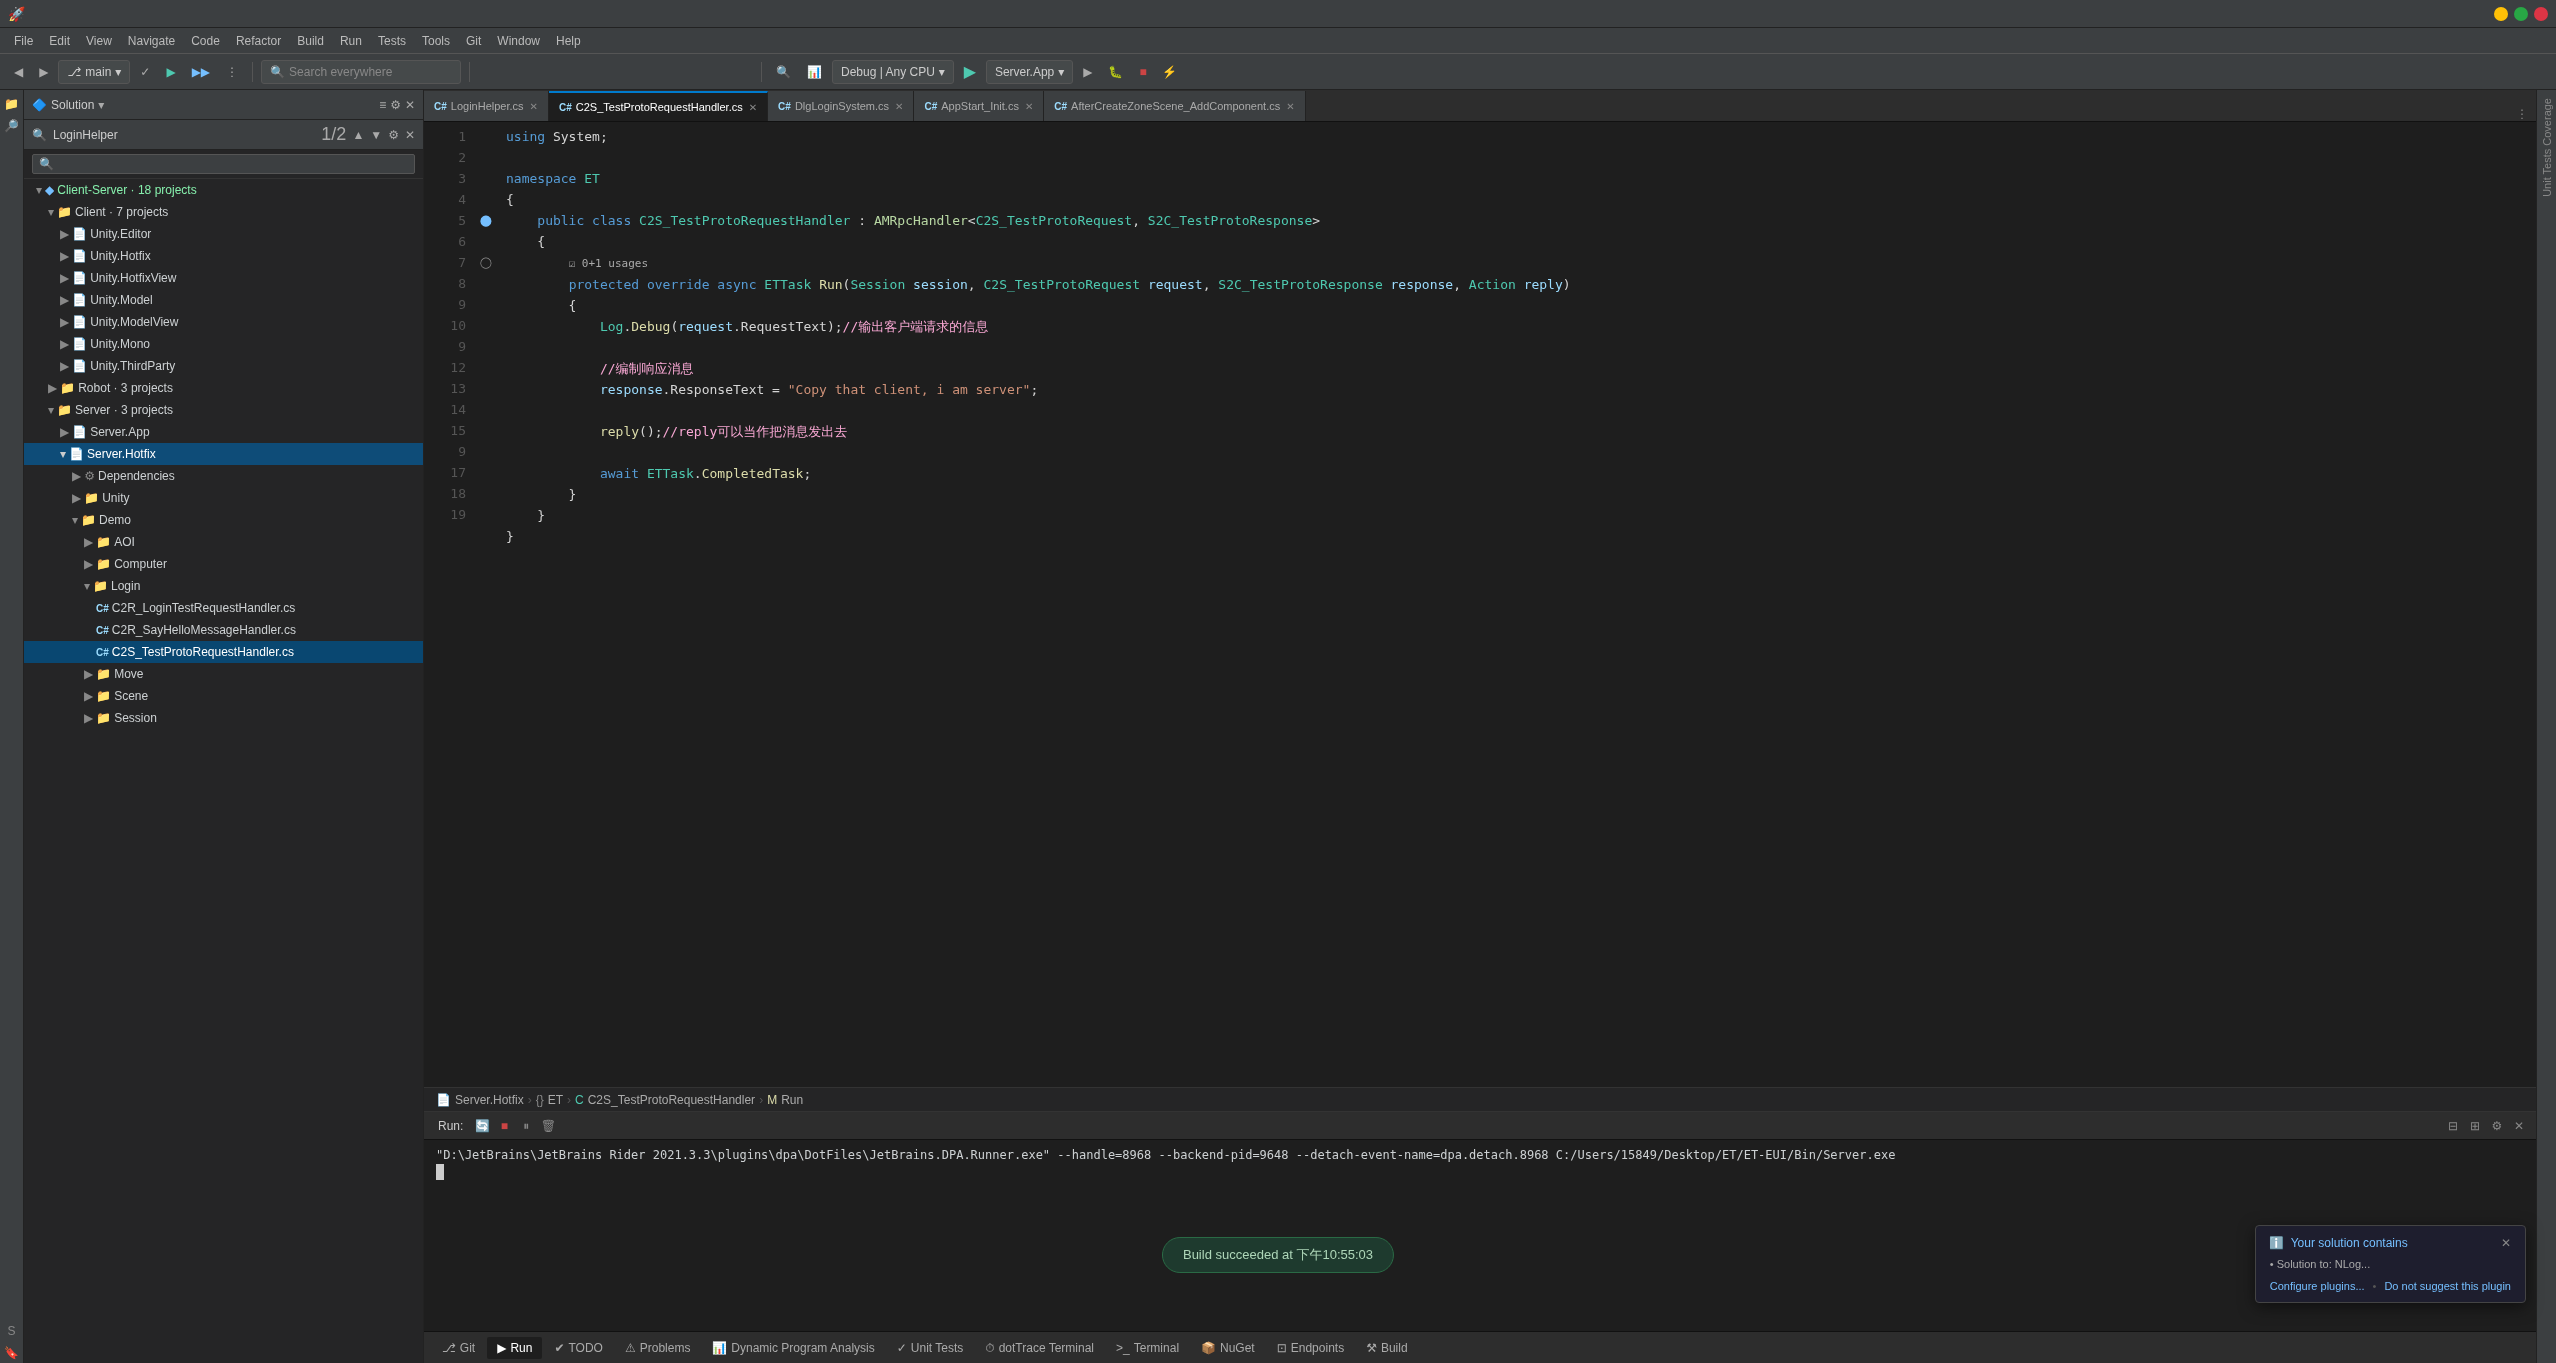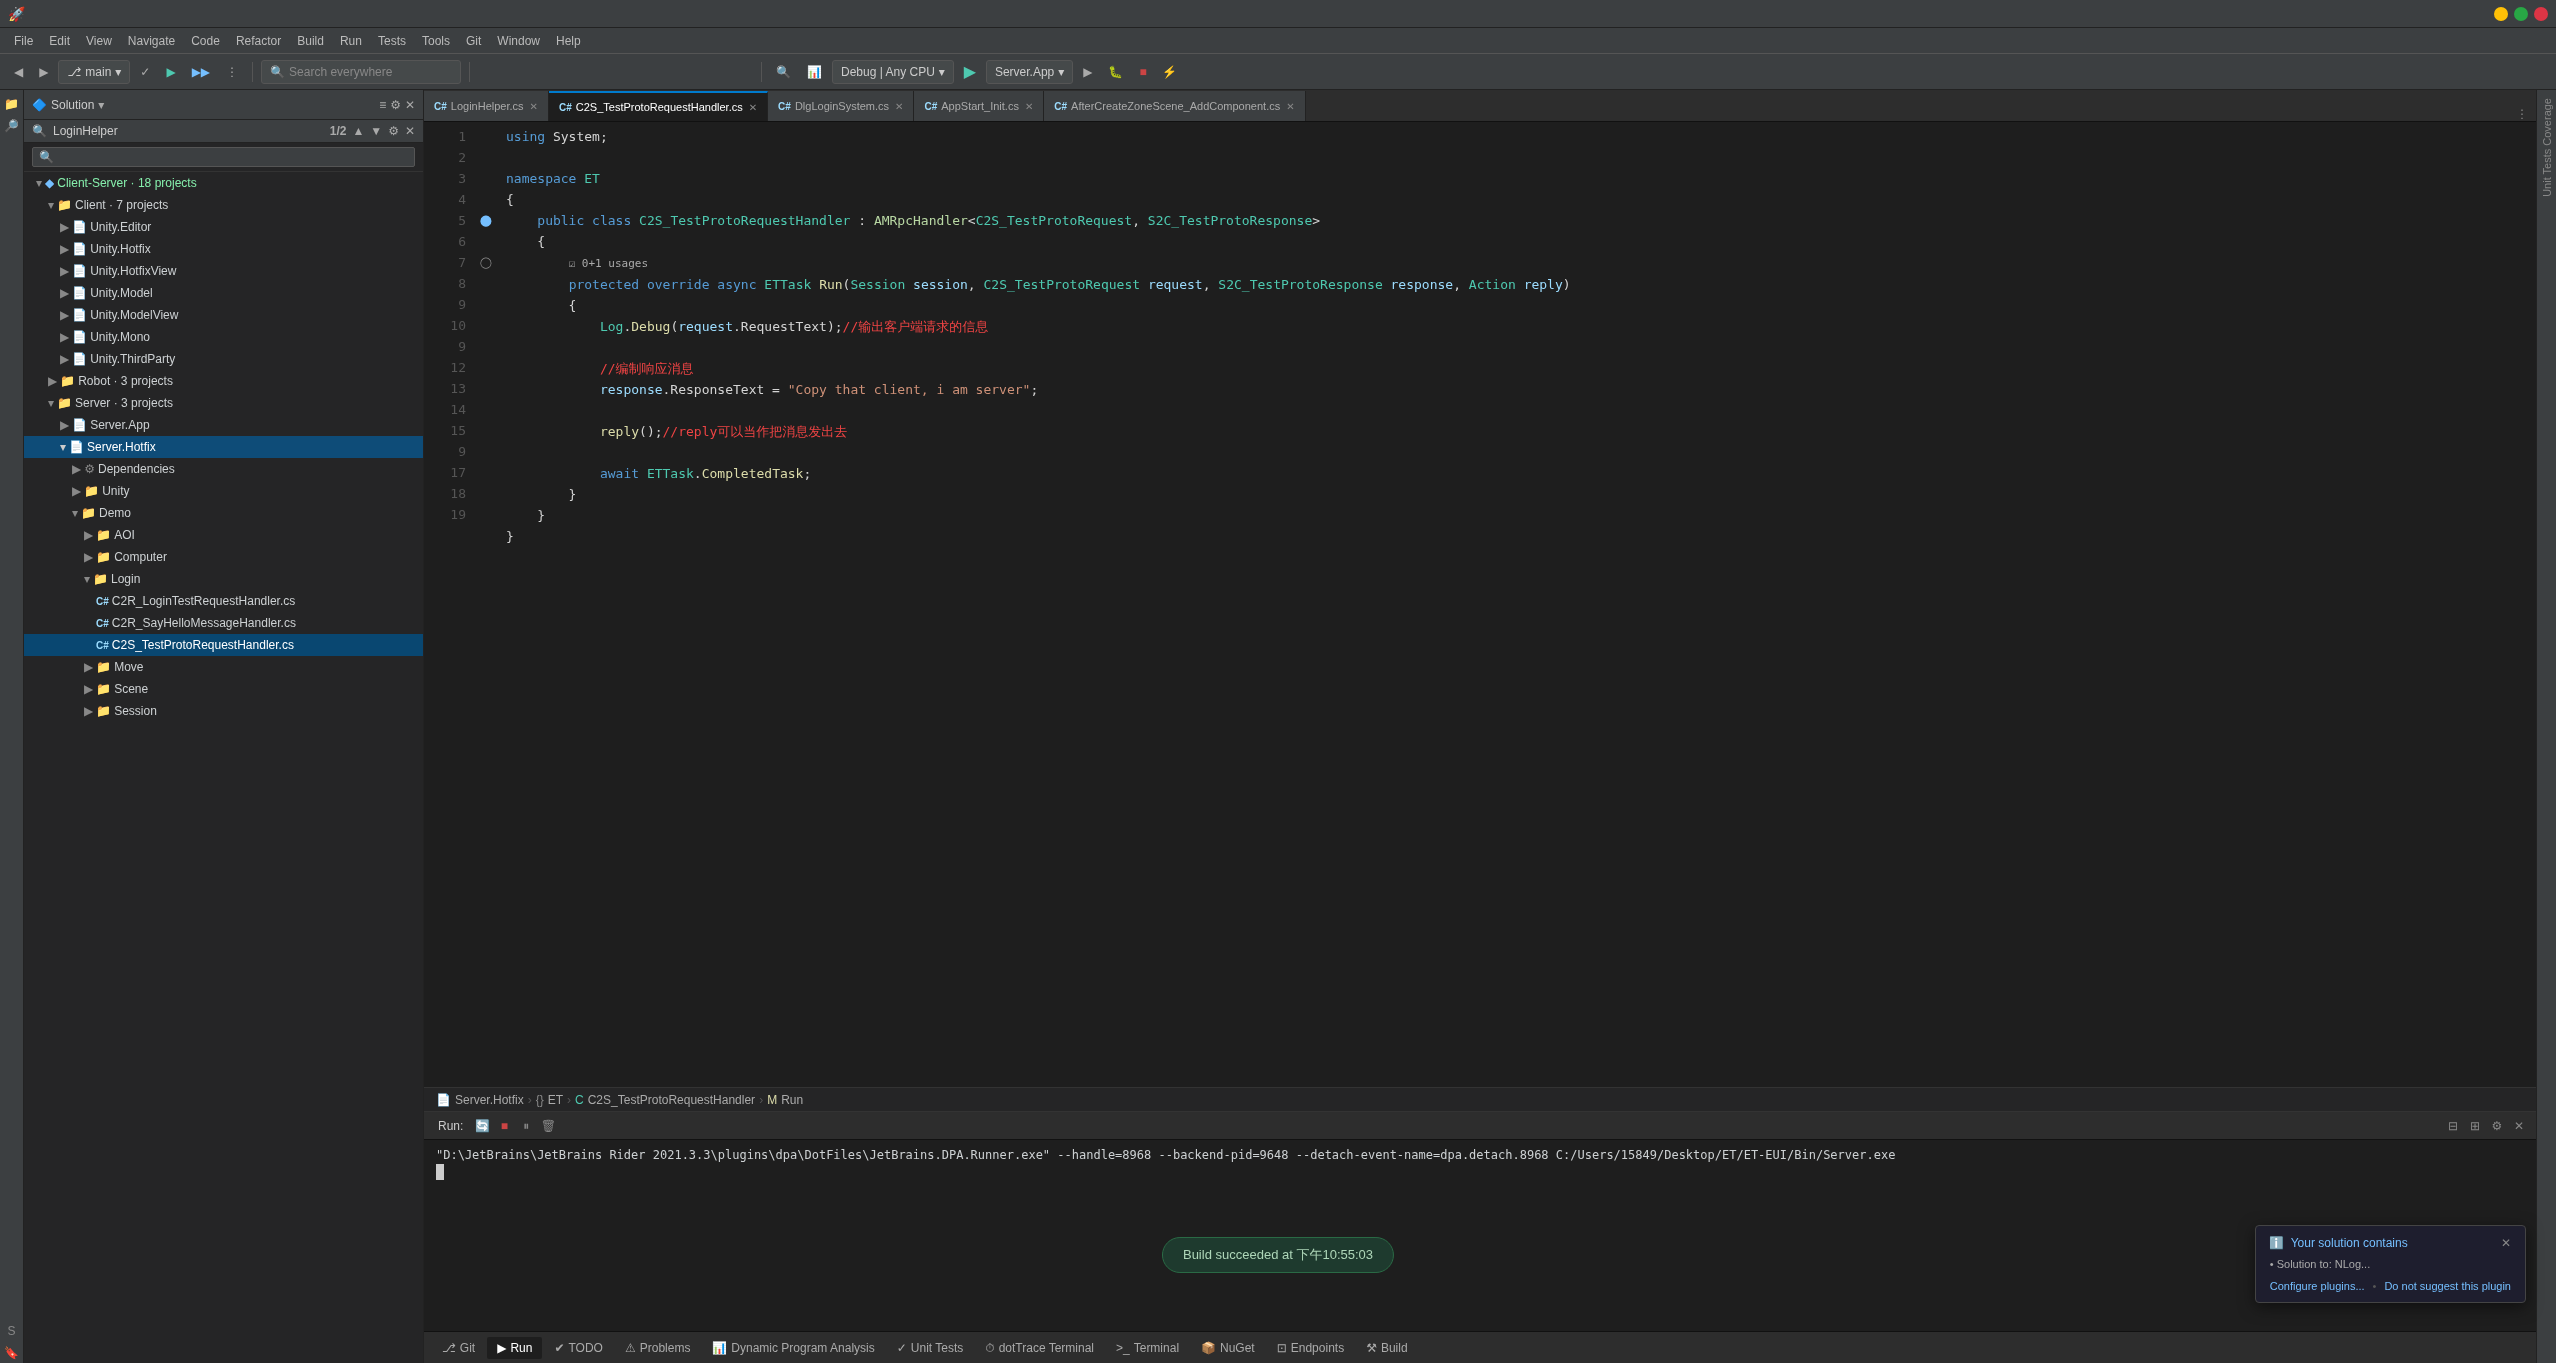--- a/index.html
+++ b/index.html
@@ -262,21 +262,21 @@
       padding-top: 4px;
       padding-left: 8px;
       overflow: hidden;
       white-space: pre;
     }
     .kw { color: #569cd6; }
     .cls { color: #4ec9b0; }
     .method { color: #dcdcaa; }
     .str { color: #ce9178; }
     .param { color: #9cdcfe; }
-    .comment { color: #ef4444; }
+    .comment { color: #f9a8d4; }
     .interface { color: #b8d7a3; }
 
     
     .breadcrumb {
       height: 24px;
       background: #252526;
       display: flex;
       align-items: center;
       padding: 0 12px;
       font-size: 12px;
@@ -478,21 +478,21 @@
       <span style="margin-left:auto; display:flex; gap:4px;">
         <span style="cursor:pointer; color:#aaa;">≡</span>
         <span style="cursor:pointer; color:#aaa;">⚙</span>
         <span style="cursor:pointer; color:#aaa;">✕</span>
       </span>
     </div>
 
     <div style="background:#3c3f41; padding:4px 8px; display:flex; align-items:center; gap:6px; border-bottom:1px solid #222;">
       <span style="color:#75bfff;">🔍</span>
       <span style="color:#ccc;">LoginHelper</span>
-      <span style="margin-left:auto; color:#aaa; font-size:12px;font-weight:bold;">1/2</span>
+      <span style="margin-left:auto; color:#aaa; font-size:18px;">1/2</span>
       <span style="cursor:pointer; color:#aaa;">▲</span>
       <span style="cursor:pointer; color:#aaa;">▼</span>
       <span style="cursor:pointer; color:#aaa;">⚙</span>
       <span style="cursor:pointer; color:#aaa;">✕</span>
     </div>
 
     <div class="panel-search">
       <input type="text" placeholder="🔍" style="">
     </div>
 

